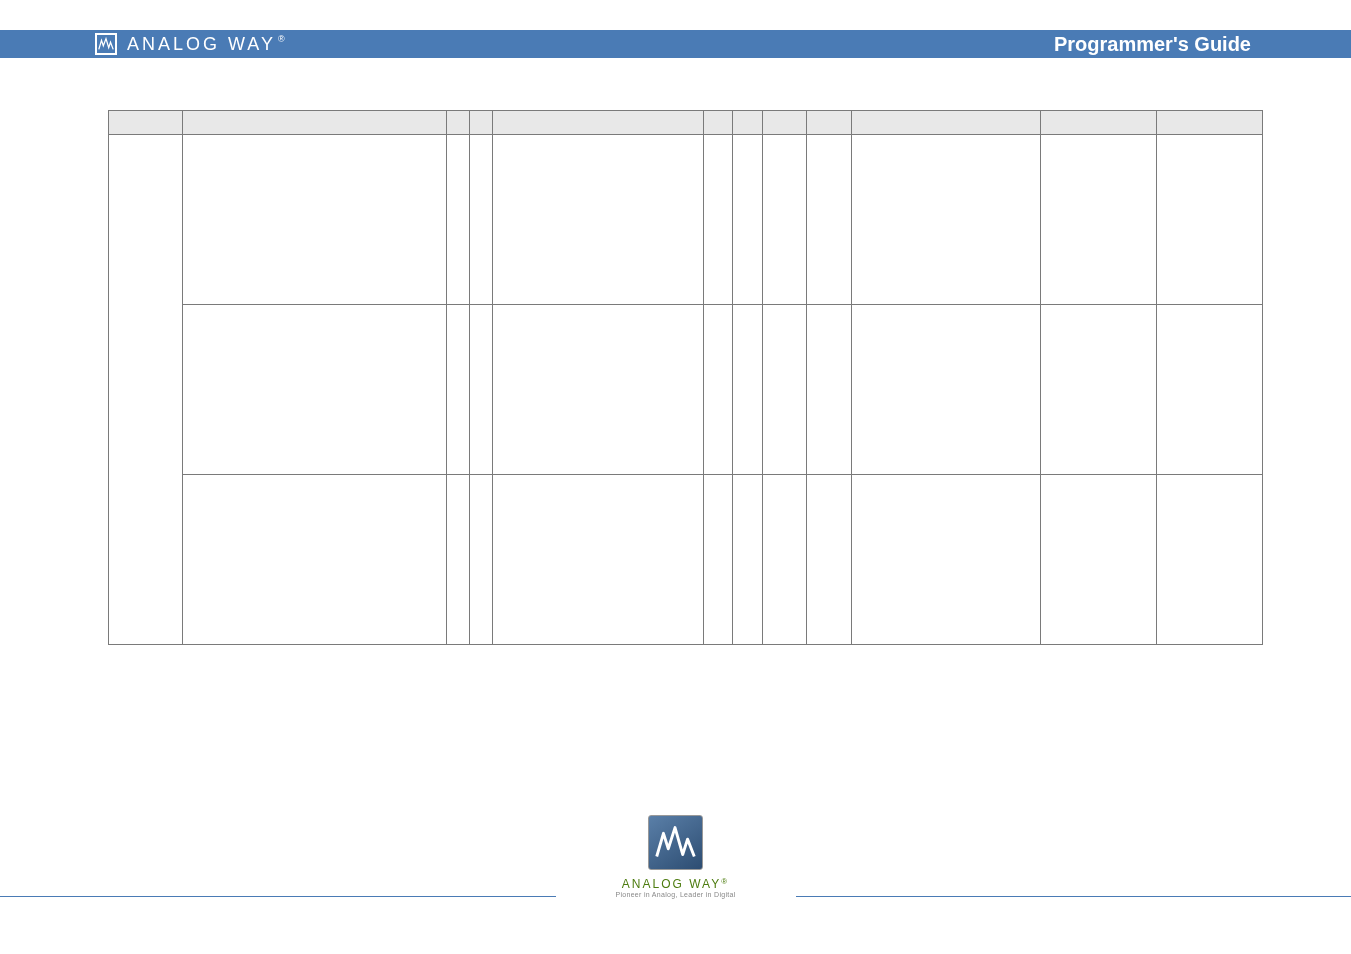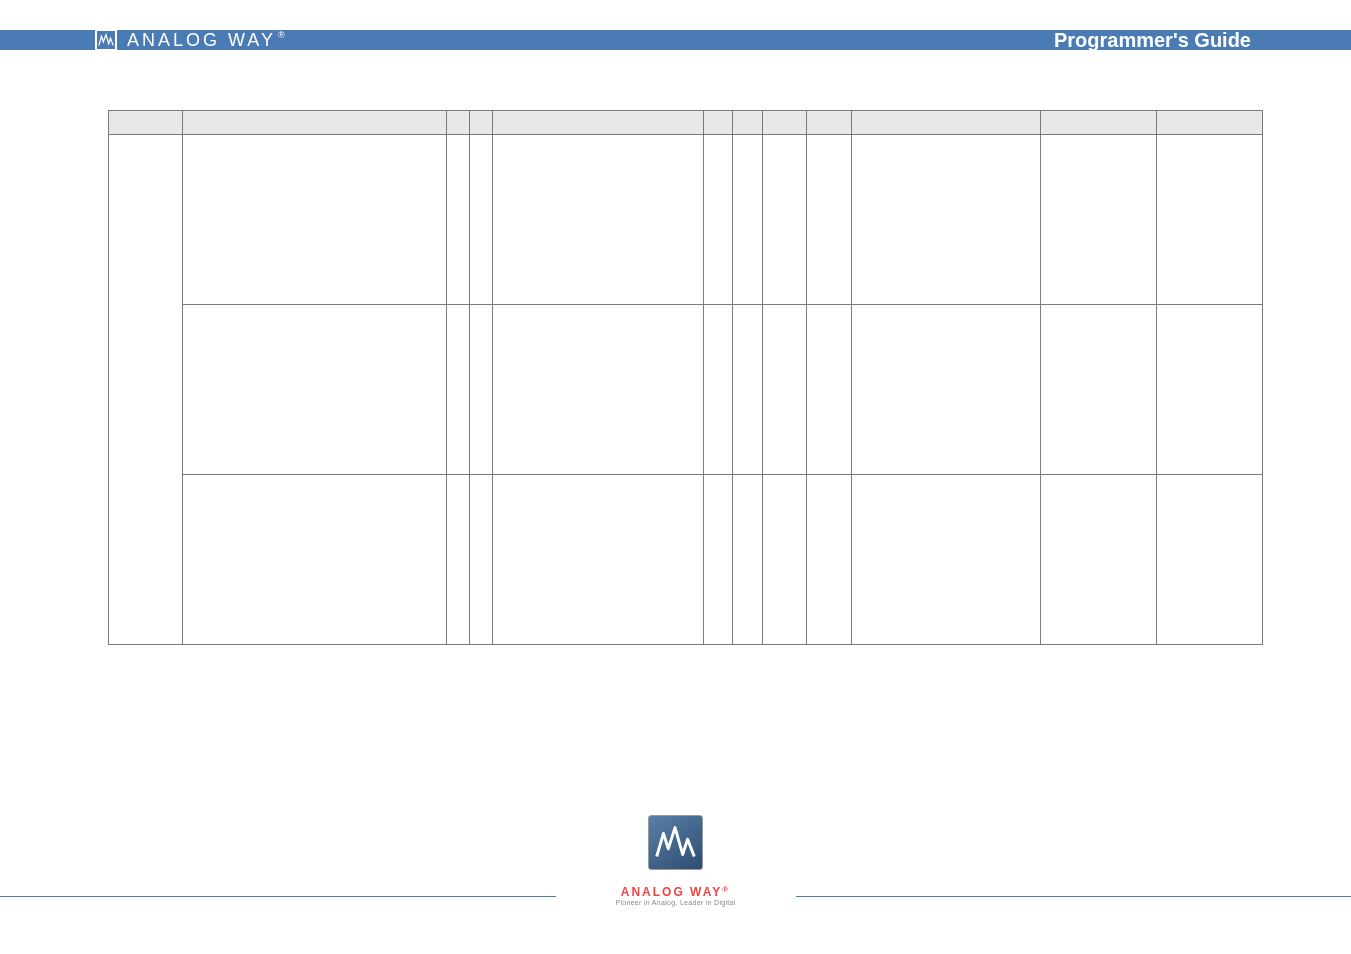--- a/index.html
+++ b/index.html
@@ -1,17 +1,17 @@
 <!DOCTYPE html>
 <html><head>
 <meta charset="utf-8">
 <style>
   * { box-sizing: border-box; margin: 0; padding: 0; }
   body { width: 1351px; height: 954px; background: #fff; font-family: Arial, Helvetica, sans-serif; position: relative; }
-  .header-band { position: absolute; top: 30px; left: 0; right: 0; height: 20px; background: #4a7bb5; display: flex; align-items: center; }
+  .header-band { position: absolute; top: 30px; left: 0; right: 0; height: 28px; background: #4a7bb5; display: flex; align-items: center; }
   .logo-mark { width: 22px; height: 22px; background:#fff; margin-left: 95px; display:flex; align-items:center; justify-content:center; }
   .logo-mark svg { width:18px; height:18px; }
   .logo-text { color:#fff; letter-spacing: 3px; font-size:18px; margin-left:10px; font-weight:300; }
   .logo-r { font-size:9px; vertical-align: top; margin-left:2px; }
   .title { color:#fff; font-weight:bold; font-size:20px; margin-left:auto; margin-right:100px; font-style: normal; }
   .table-wrap { position:absolute; top:110px; left:108px; width:1155px; }
   table { border-collapse: collapse; width:100%; table-layout: fixed; }
   th, td { border:1px solid #7a7a7a; }
   th { background:#e8e8e8; height:24px; }
   td { height:170px; }
@@ -23,21 +23,21 @@
   col.c6 { width:28px; }
   col.c7 { width:28px; }
   col.c8 { width:42px; }
   col.c9 { width:42px; }
   col.c10 { width:180px; }
   col.c11 { width:110px; }
   col.c12 { width:100px; }
   .footer-logo { position:absolute; left:0; right:0; top:815px; text-align:center; }
   .footer-logo .box { display:inline-block; width:55px; height:55px; background: linear-gradient(145deg,#5a7fa8,#2d4d72); border:1px solid #999; position:relative; border-radius:3px; }
   .footer-logo .box svg { width:100%; height:100%; }
-  .footer-text { font-size:12px; letter-spacing:2px; color:#ef4444; margin-top:12px;font-weight:bold; }
+  .footer-text { font-size:12px; letter-spacing:2px; color:#4d7c0f; margin-top:4px; }
   .footer-sub { font-size:7px; color:#888; letter-spacing:0.3px; }
   .footer-rule { position:absolute; top:895px; left:0; right:0; height:3px; display:flex; align-items:center; }
   .footer-rule .line { flex:1; height:1px; background:#4a7bb5; }
   .footer-rule .gap { width:240px; }
 </style>
 </head>
 <body>
 
 <div class="header-band">
   <div class="logo-mark">

